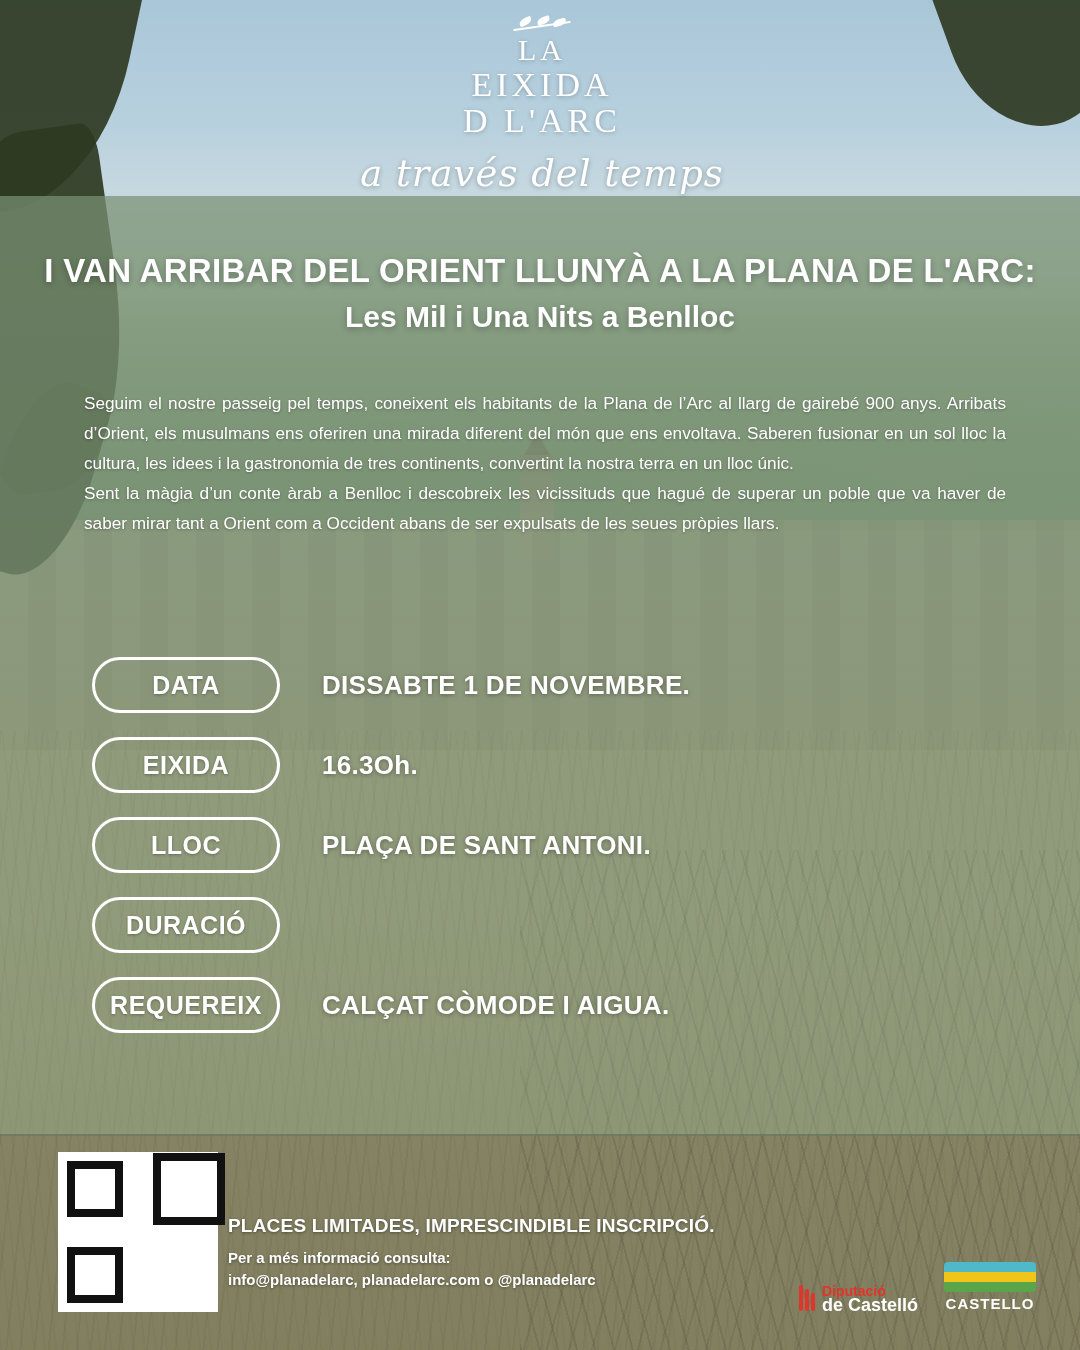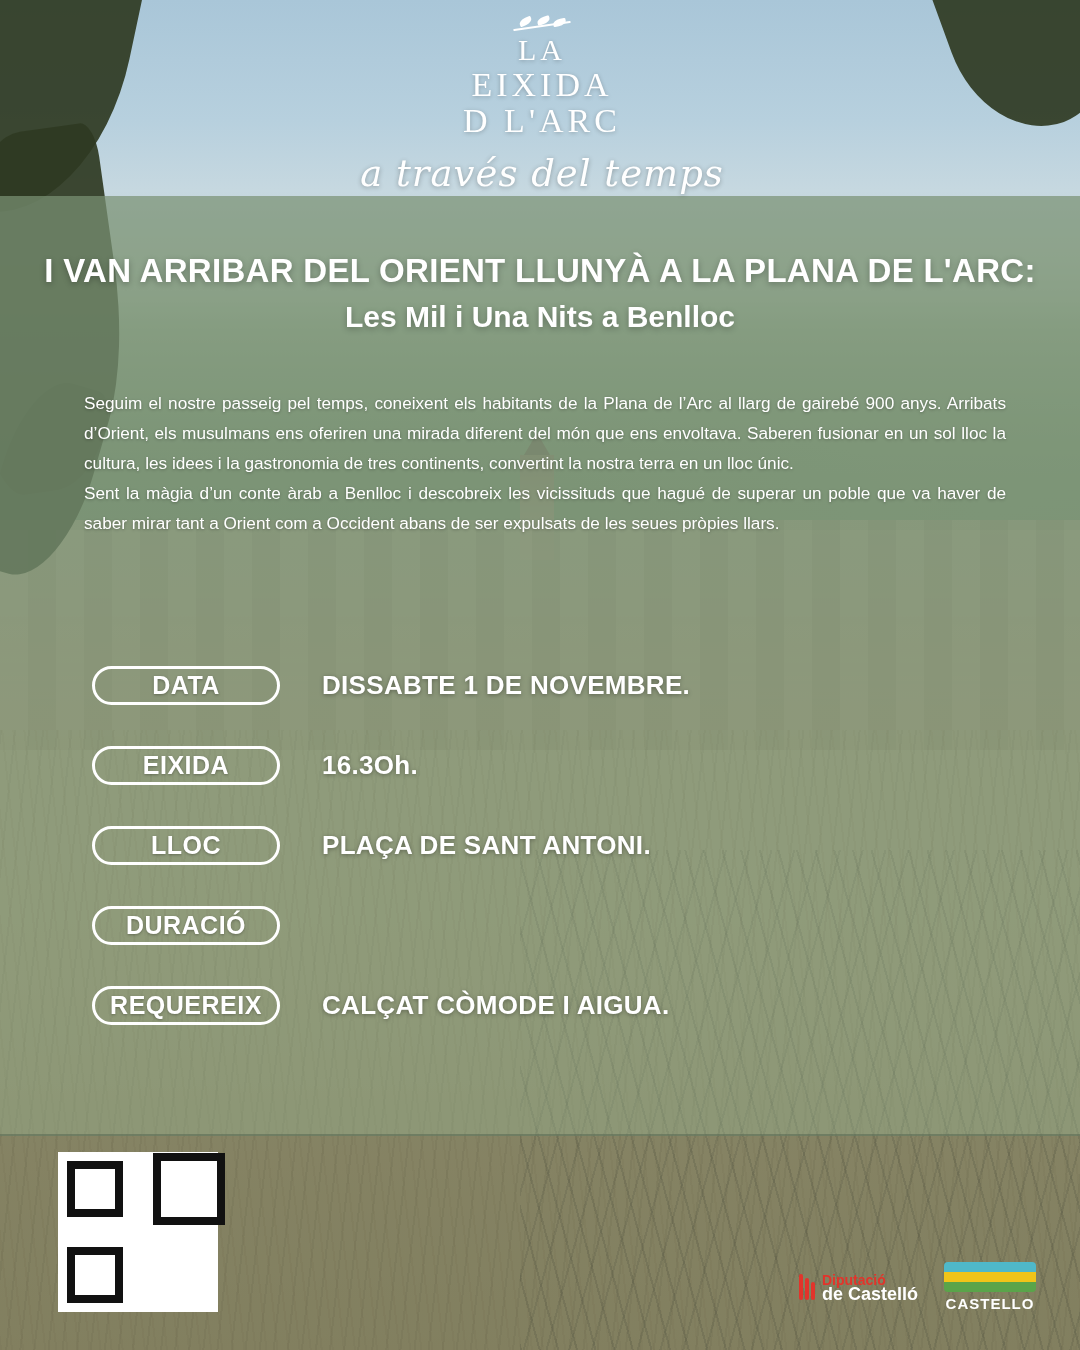--- a/index.html
+++ b/index.html
@@ -153,21 +153,21 @@
     color: #ffffff; font-size: 17.2px; line-height: 30px;
     text-align: justify;
     text-shadow: 0 1px 3px rgba(0,0,0,.3);
   }
   .body-copy p + p { margin-top: 0; }
 
   
   .info { position: absolute; left: 92px; top: 645px; width: 900px; }
   .row { display: flex; align-items: center; height: 80px; }
   .pill {
-    width: 188px; height: 39px; border: 3px solid #ffffff; border-radius: 30px;
+    width: 188px; height: 56px; border: 3px solid #ffffff; border-radius: 30px;
     display: flex; align-items: center; justify-content: center;
     color: #ffffff; font-size: 25px; font-weight: bold; letter-spacing: .5px;
     text-shadow: 0 1px 3px rgba(0,0,0,.3);
     flex: none;
   }
   .val {
     margin-left: 42px; color: #ffffff; font-size: 26px; font-weight: bold;
     letter-spacing: .3px; text-shadow: 0 1px 4px rgba(0,0,0,.35);
   }
 
@@ -192,21 +192,21 @@
   .qr-inner:after { left: 9px; bottom: 9px; }
 
   .footer-text {
     position: absolute; left: 228px; bottom: 62px; color: #ffffff;
     text-shadow: 0 1px 3px rgba(0,0,0,.4);
   }
   .f1 { font-size: 19px; font-weight: bold; letter-spacing: .2px; }
   .f2 { font-size: 15px; font-weight: bold; margin-top: 12px; }
   .f3 { font-size: 15px; font-weight: bold; margin-top: 5px; }
 
-  .logos { position: absolute; right: 44px; bottom: 38px; display: flex; align-items: center; gap: 26px; }
+  .logos { position: absolute; right: 44px; bottom: 38px; display: flex; align-items: flex-end; gap: 26px; }
   .dipu { display: flex; align-items: center; gap: 7px; }
   .dipu-mark { display: flex; gap: 2px; }
   .dipu-mark span { display: block; width: 4px; height: 26px; background: #e2342b; border-radius: 2px; }
   .dipu-mark span:nth-child(2) { height: 22px; margin-top: 4px; }
   .dipu-mark span:nth-child(3) { height: 18px; margin-top: 8px; }
   .dipu-txt { color: #fff; line-height: 14px; }
   .dipu-txt .a { font-size: 14px; font-weight: bold; color: #e2342b; }
   .dipu-txt .b { font-size: 18px; font-weight: bold; color: #ffffff; }
   .castello { text-align: center; }
   .castello-bars { width: 92px; height: 30px; border-radius: 4px; overflow: hidden; display: flex; flex-direction: column; }
@@ -276,20 +276,25 @@
     <div class="row">
       <div class="pill">REQUEREIX</div>
       <div class="val">CALÇAT CÒMODE I AIGUA.</div>
     </div>
   </div>
 
   <div class="qr">
     <div class="qr-inner"></div>
   </div>
 
+  <div class="footer-text">
+    <div class="f1">PLACES LIMITADES, IMPRESCINDIBLE INSCRIPCIÓ.</div>
+    <div class="f2">Per a més informació consulta:</div>
+    <div class="f3">info@planadelarc, planadelarc.com o @planadelarc</div>
+  </div>
 
   <div class="logos">
     <div class="dipu">
       <div class="dipu-mark">
           <span></span>
           <span></span>
           <span></span>
         </div>
       <div class="dipu-txt">
         <div class="a">Diputació</div>

